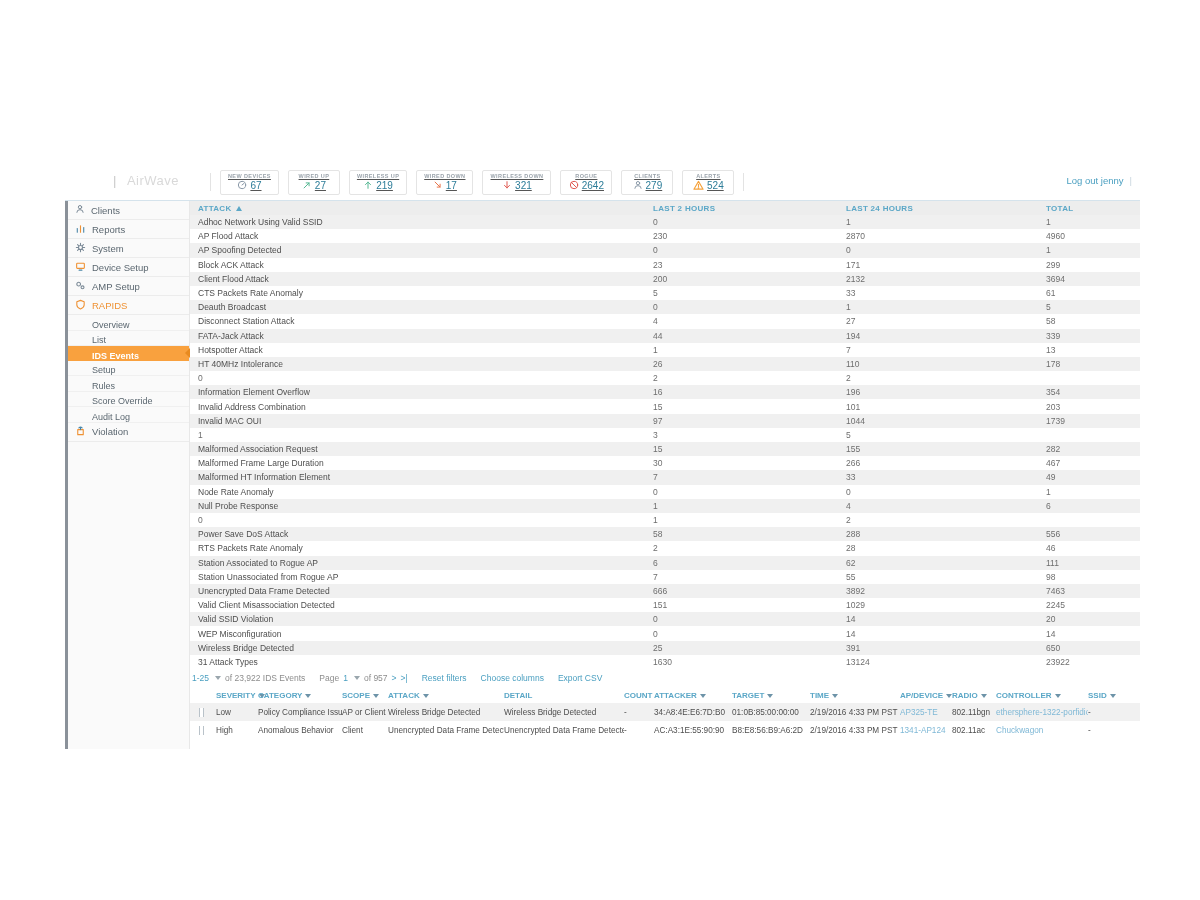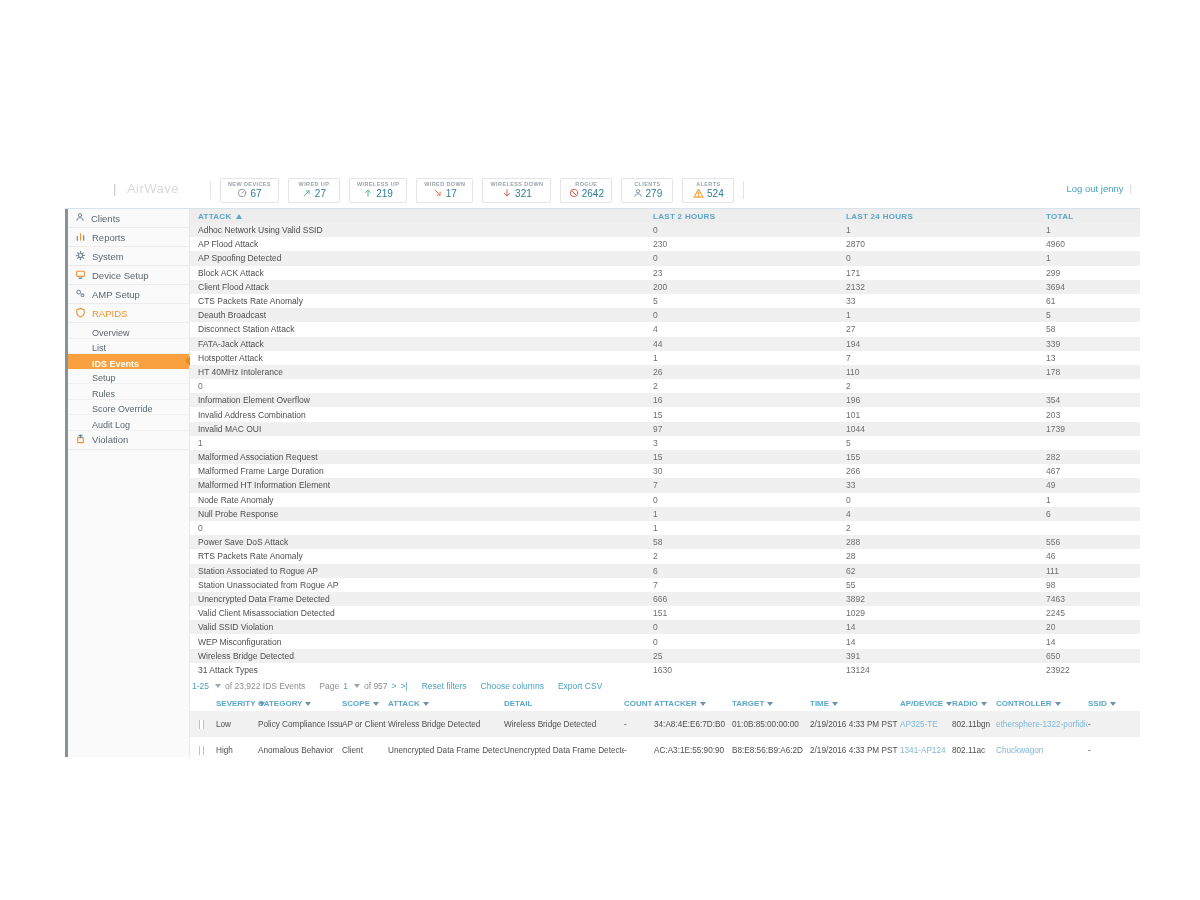--- a/index.html
+++ b/index.html
@@ -1,23 +1,23 @@
 <!DOCTYPE html>
 <html><head>
 <meta charset="utf-8">
 <style>
   html,body{margin:0;padding:0;background:#ffffff;}
   body{width:1200px;height:900px;position:relative;font-family:"Liberation Sans",sans-serif;color:#555;overflow:hidden;}
-  .app{position:absolute;left:65px;top:172px;width:1075px;height:585px;background:#fff;}
+  .app{position:absolute;left:65px;top:164px;width:1075px;height:585px;background:#fff;}
 
   
   .hdr{position:absolute;left:0;top:0;width:1075px;height:36px;background:#fff;border-bottom:1px solid #d5e3ec;}
   .logo-wrap{position:absolute;left:48px;top:9px;font-size:13px;color:#d9d9d9;letter-spacing:.5px;}
   .logo-sep{color:#c9c9c9;margin-right:10px;font-weight:400;}
-  .stats{position:absolute;left:145px;top:3px;display:flex;align-items:center;gap:9px;height:30px;}
+  .stats{position:absolute;left:145px;top:3px;display:flex;align-items:center;gap:9px;height:30px;text-decoration:underline;}
   .stat-div{width:1px;height:18px;background:#e3e3e3;}
   .stat{background:#fff;border:1px solid #e4e4e4;border-radius:2px;padding:2px 7px 3px;text-align:center;min-width:36px;}
   .stat .lbl{font-size:5.5px;color:#9aa3ab;letter-spacing:.4px;font-weight:bold;white-space:nowrap;}
   .stat .val{font-size:10px;color:#2d7d99;margin-top:1px;display:flex;align-items:center;justify-content:center;gap:3px;white-space:nowrap;}
   .stat .val svg{display:block;}
   .logout{position:absolute;right:8px;top:11px;font-size:9.5px;color:#4a9fc0;cursor:pointer;}
   .logout .bar{color:#c9d6de;margin-left:6px;}
 
   
   .side{position:absolute;left:0;top:37px;width:125px;height:548px;background:#fafafa;border-left:3px solid #8a9199;border-right:1px solid #e8e8e8;box-sizing:border-box;}
@@ -44,21 +44,21 @@
   .pager{height:13px;display:flex;align-items:center;gap:4px;font-size:8.5px;color:#8d8d8d;padding-left:2px;margin-top:2px;white-space:nowrap;}
   .pager .link{color:#4a9fc0;cursor:pointer;}
   .pager .gap{width:6px;}
   .caret{display:inline-block;border-left:3px solid transparent;border-right:3px solid transparent;border-top:4px solid #9aa6ad;vertical-align:middle;margin-left:2px;}
 
   
   .ev{margin-top:4px;}
   .ev-head,.ev-row{display:grid;grid-template-columns:26px 42px 84px 46px 116px 120px 30px 78px 78px 90px 52px 44px 92px 1fr;align-items:center;font-size:8.2px;}
   .ev-head{height:15px;color:#5ba7c7;font-weight:bold;font-size:8px;background:#fff;}
   .ev-head span{white-space:nowrap;overflow:visible;}
-  .ev-row{height:26px;color:#4e4e4e;}
+  .ev-row{height:18px;color:#4e4e4e;}
   .ev-row:nth-child(odd){background:#f1f1f1;}
   .ev-row span{white-space:nowrap;overflow:hidden;padding-right:3px;}
   .ev-row .link{color:#7fb8d6;cursor:pointer;}
   .cbx{width:8px;height:8px;border:1px solid #b9c2c9;background:#fff;margin-left:9px;cursor:pointer;}
 </style>
 </head>
 <body>
 
 <div class="app">
 

